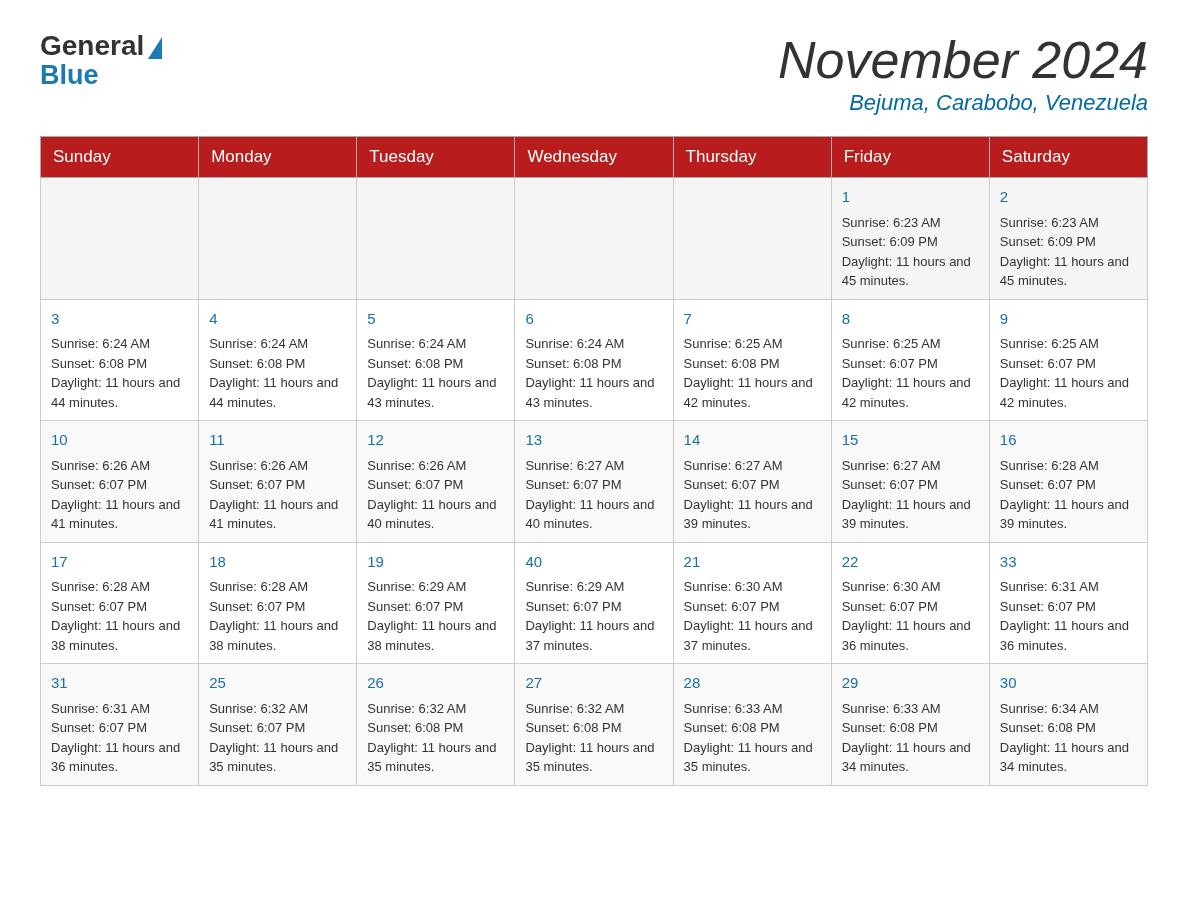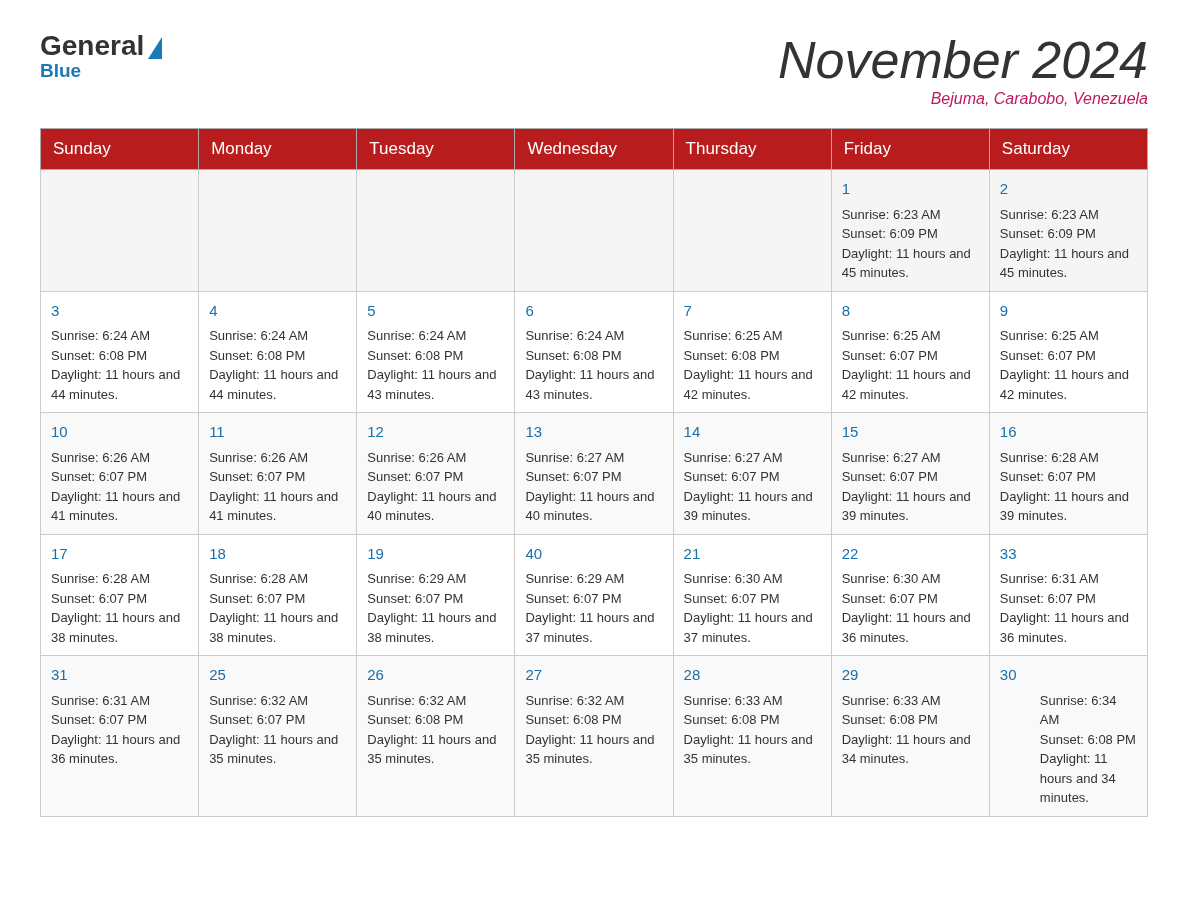--- a/index.html
+++ b/index.html
@@ -33,39 +33,39 @@
     }
     .logo-triangle {
       width: 0;
       height: 0;
       border-left: 14px solid transparent;
       border-bottom: 22px solid #1a7ab5;
       margin-left: 4px;
       margin-top: 4px;
     }
     .logo-blue {
-      font-size: 19px;
+      font-size: 27px;
       font-weight: bold;
       color: #1a7ab5;
       margin-top: -2px;
       font-family: Arial, sans-serif;
     }
     .title-block {
       text-align: right;
       font-style: italic;
     }
     .title-block h1 {
       font-size: 52px;
       font-weight: normal;
       color: #333;
     }
     .title-block h2 {
-      font-size: 16px;
+      font-size: 22px;
       font-weight: normal;
-      color: #be185d;
+      color: #0369a1;
     }
     .calendar {
       width: 100%;
       border-collapse: collapse;
     }
     .calendar th {
       background-color: #b91c1c;
       color: #ffffff;
       padding: 10px 12px;
       text-align: left;
@@ -317,19 +317,19 @@
 Daylight: 11 hours and 35 minutes.</div>
         </td>
         <td>
           <span class="day-num">29</span>
           <div class="day-info" style="white-space: pre-line;">Sunrise: 6:33 AM
 Sunset: 6:08 PM
 Daylight: 11 hours and 34 minutes.</div>
         </td>
         <td>
           <span class="day-num">30</span>
-          <div class="day-info" style="white-space: pre-line; margin-left: 40px;">Sunrise: 6:34 AM
+          <div class="day-info" style="white-space: pre-line;">Sunrise: 6:34 AM
 Sunset: 6:08 PM
 Daylight: 11 hours and 34 minutes.</div>
         </td>
       </tr>
     </tbody>
 </table>
 
 </body></html>

